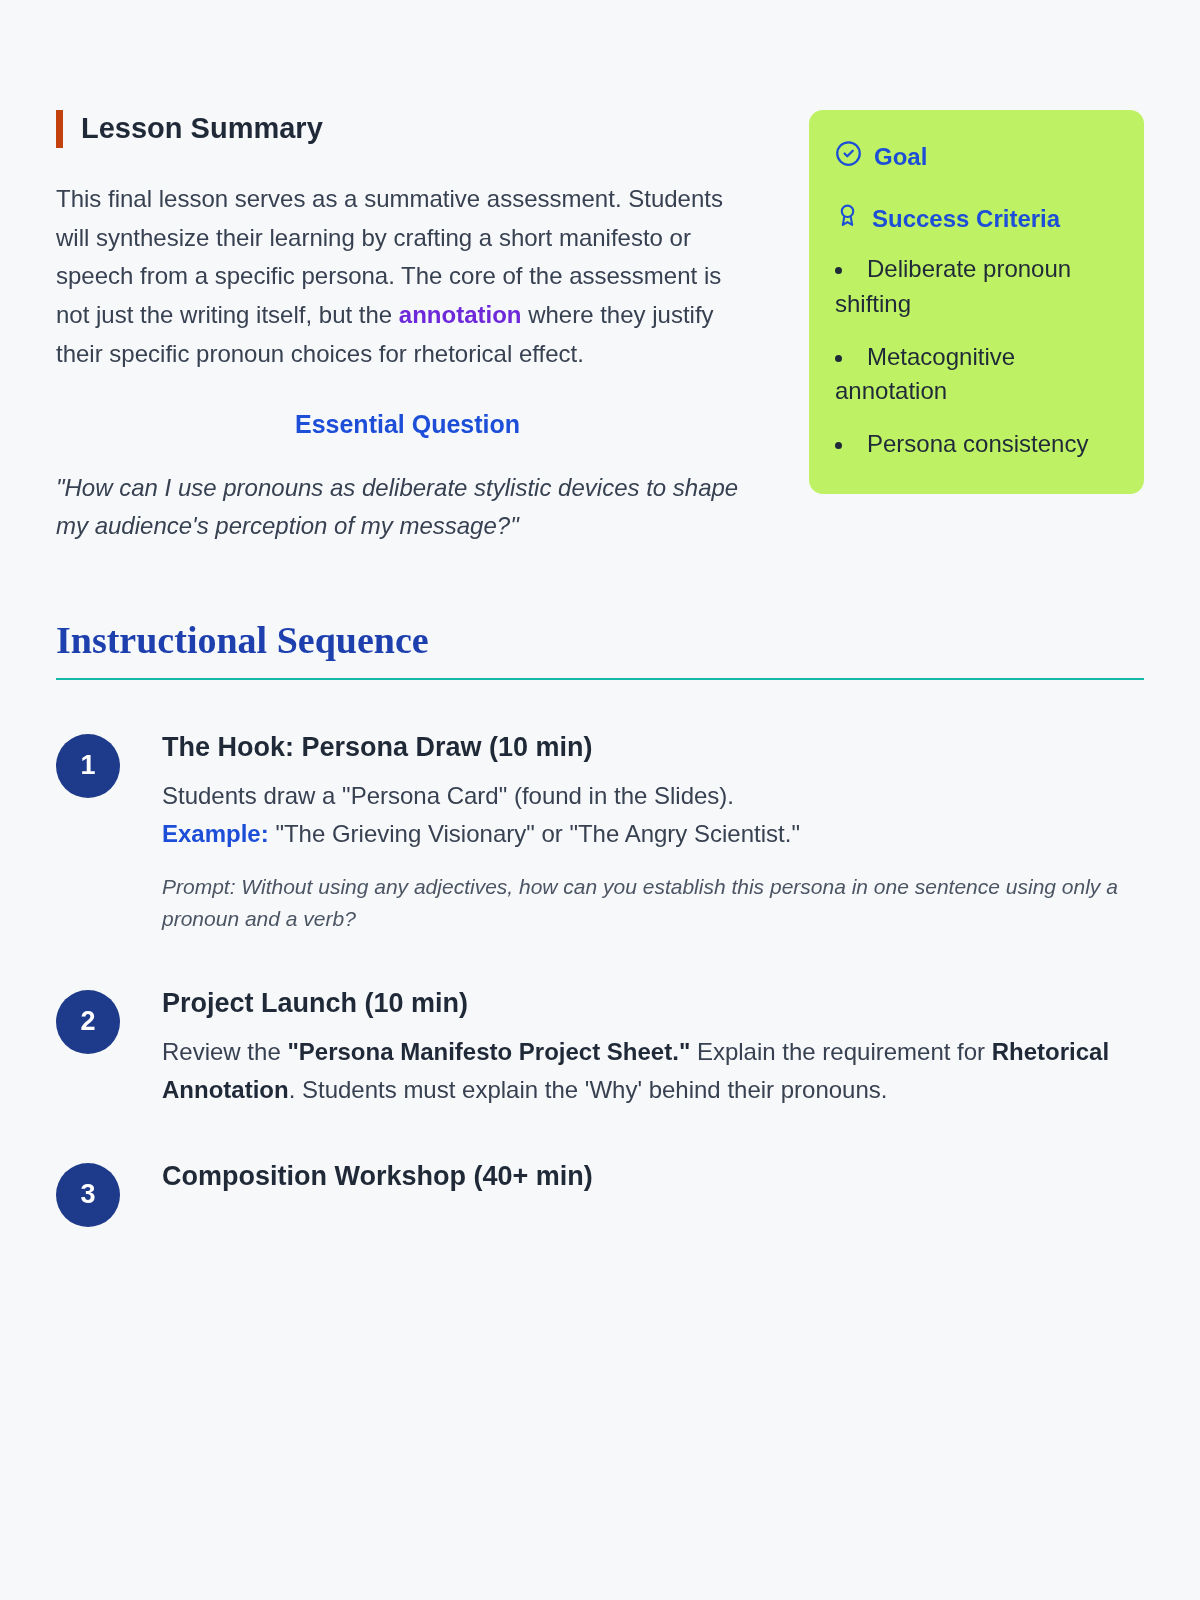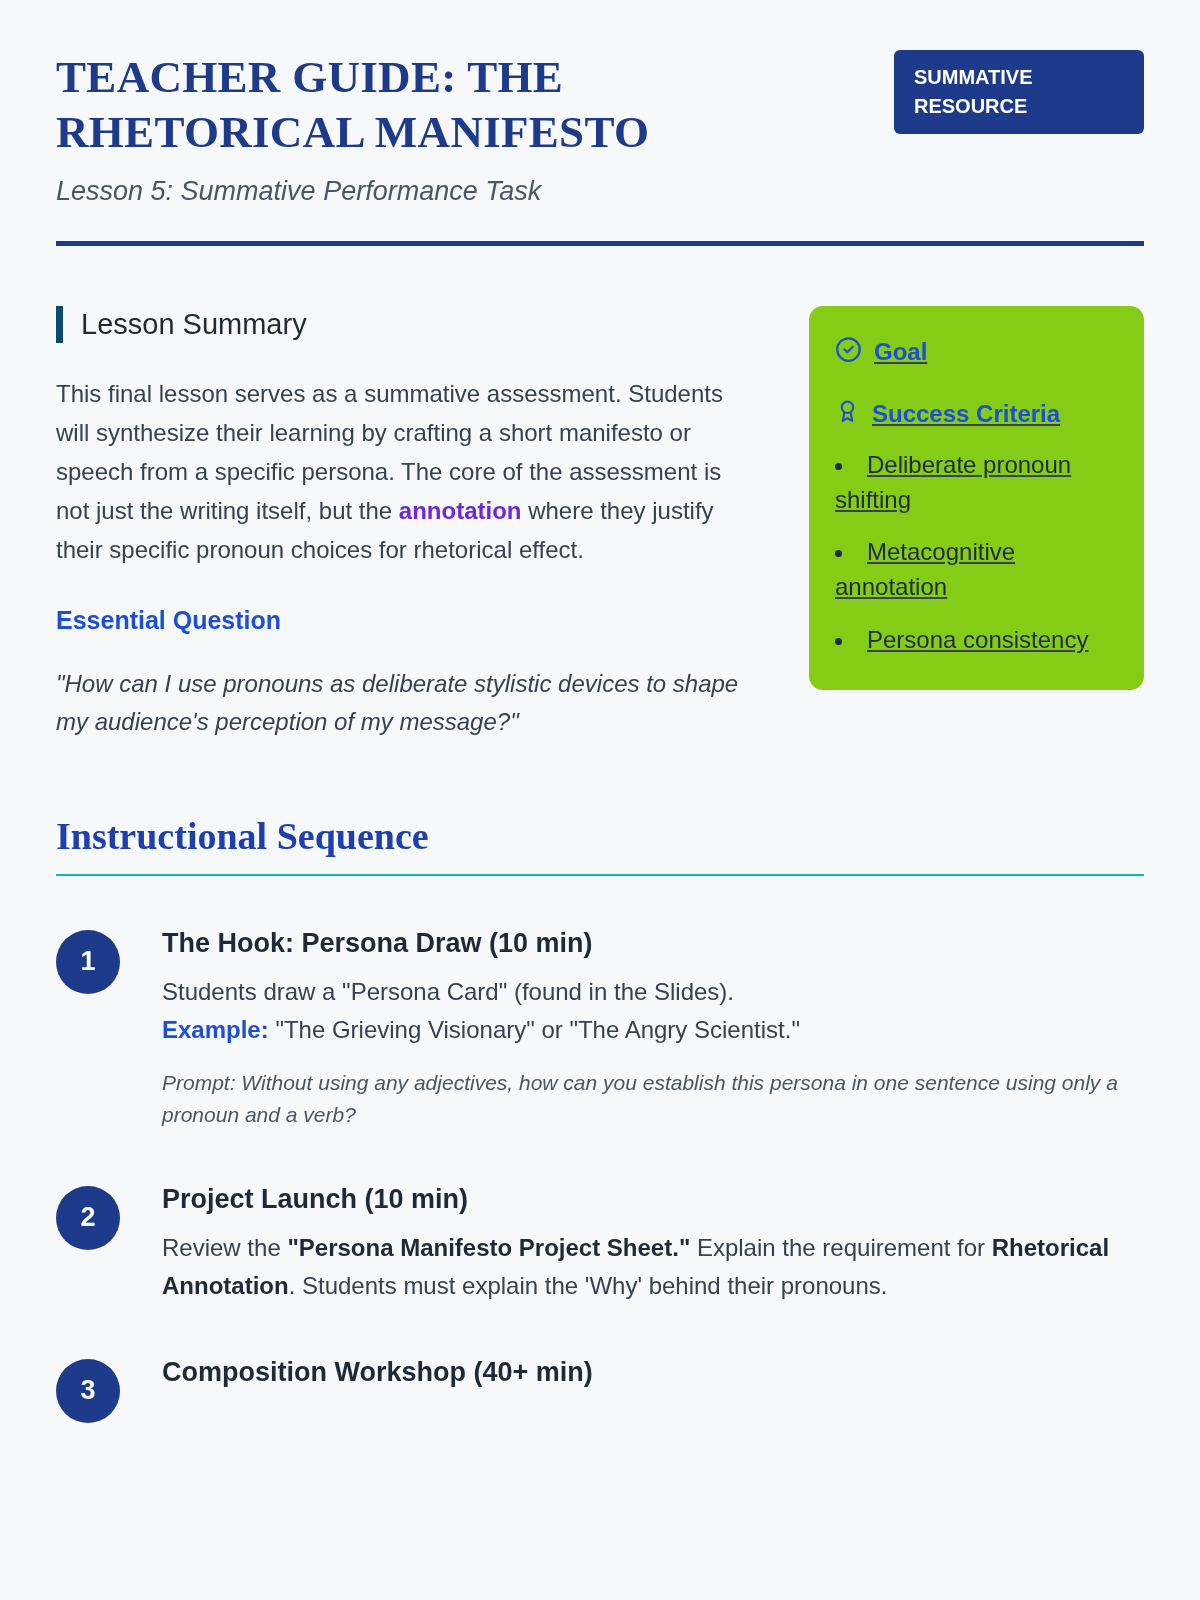--- a/index.html
+++ b/index.html
@@ -29,35 +29,34 @@
     padding:13px 20px; border-radius:6px;
     width:250px; flex:0 0 250px;
   }
   .subtitle { font-style:italic; font-size:27px; color:#4b5563; margin-top:16px; }
   .rule { border:none; height:5px; background:#1e3a8a; margin-top:34px; }
 
   
   .summary-section { display:flex; gap:50px; margin-top:60px; }
   .summary-left { flex:1; min-width:0; }
   .section-heading {
-    font-size:29px; color:#1f2937; font-weight:400;
-    border-left:7px solid #0c4a6e; padding-left:18px; line-height:1.3;
+    font-size:29px; color:#1f2937; font-weight:700;
+    border-left:7px solid #c2410c; padding-left:18px; line-height:1.3;
   }
   .body-text { font-size:24px; line-height:1.62; margin-top:32px; color:#374151; }
   .body-text b { color:#6d28d9; }
-  .blue-heading { color:#1d4ed8; font-size:25px; font-weight:700; margin-top:36px; }
+  .blue-heading { color:#1d4ed8; font-size:25px; font-weight:700; margin-top:36px;text-align:center; }
   .quote { font-style:italic; font-size:24px; line-height:1.6; margin-top:30px; color:#374151; }
 
   
   .goal-card {
     width:335px; flex:0 0 335px;
-    background:#84cc16; border-radius:14px;
+    background:#bef264; border-radius:14px;
     padding:30px 26px 32px 26px;
     align-self:flex-start;
-    text-decoration:underline;
   }
   .card-heading { display:flex; align-items:center; gap:12px; color:#1d4ed8; font-weight:700; font-size:24px; }
   .card-heading svg { flex:0 0 auto; }
   .card-text { font-size:22px; line-height:1.5; margin-top:14px; color:#1f2937; }
   .criteria-heading { margin-top:30px; }
   .criteria-list { margin-top:14px; list-style:disc inside; }
   .criteria-list li { font-size:24px; line-height:1.45; color:#1f2937; margin-top:18px; }
 
   
   .seq-heading {
@@ -79,28 +78,20 @@
   .step-body { font-size:24px; line-height:1.58; margin-top:12px; color:#374151; }
   .step-body b { color:#1f2937; }
   .example-label { color:#1d4ed8; font-weight:700;text-align:right; }
   .prompt { font-style:italic; color:#4b5563; font-size:21px; line-height:1.55; margin-top:18px; }
 </style>
 </head>
 <body>
 
 <div class="page">
 
-  <header>
-    <div class="header-row">
-      <h1 class="page-title">TEACHER GUIDE: THE RHETORICAL MANIFESTO</h1>
-      <div class="badge">SUMMATIVE RESOURCE</div>
-    </div>
-    <p class="subtitle">Lesson 5: Summative Performance Task</p>
-    <hr class="rule">
-  </header>
 
   <section class="summary-section">
     <div class="summary-left">
       <h2 class="section-heading">Lesson Summary</h2>
       <p class="body-text"><span>This final lesson serves as a summative assessment. Students will synthesize their learning by crafting a short manifesto or speech from a specific persona. The core of the assessment is not just the writing itself, but the </span><b>annotation</b><span> where they justify their specific pronoun choices for rhetorical effect.</span></p>
       <h3 class="blue-heading">Essential Question</h3>
       <p class="quote">"How can I use pronouns as deliberate stylistic devices to shape my audience's perception of my message?"</p>
     </div>
 
     <aside class="goal-card">

